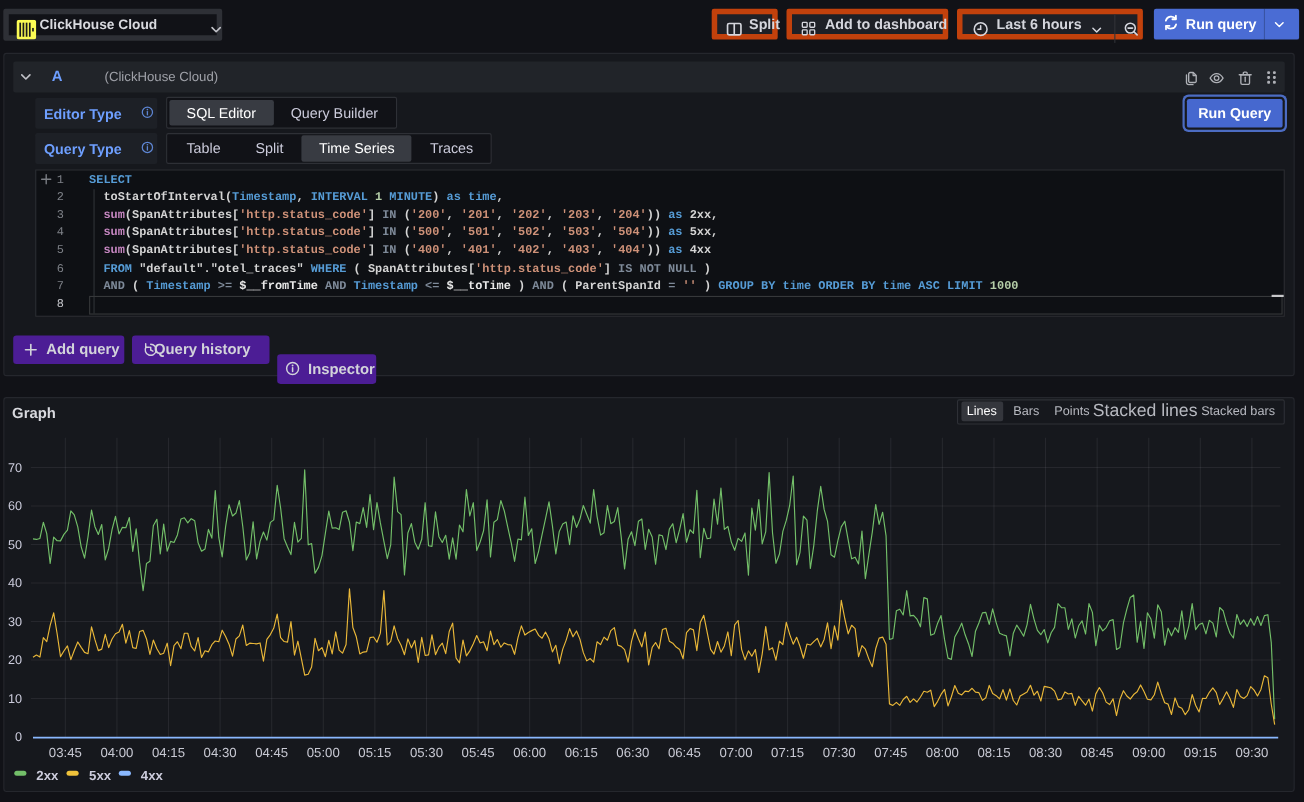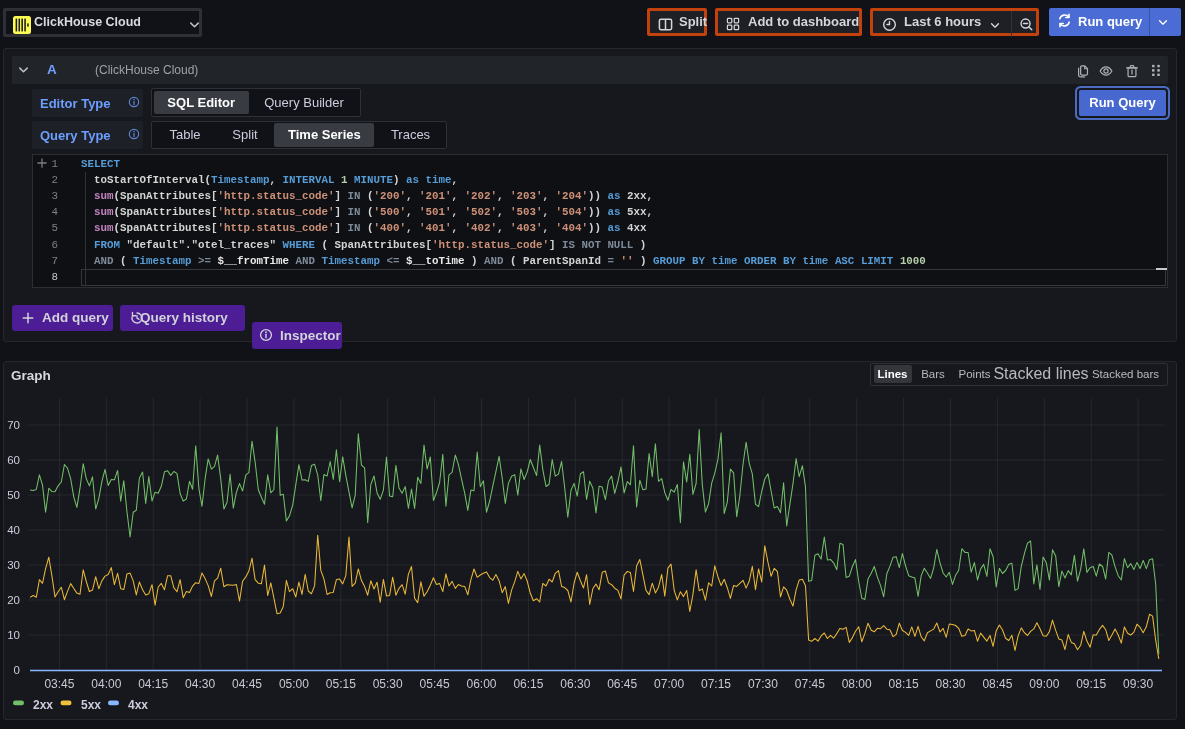--- a/index.html
+++ b/index.html
@@ -1,20 +1,20 @@
 <!DOCTYPE html>
 <html><head><meta charset="utf-8"><style>
 *{margin:0;padding:0;box-sizing:border-box}
 html,body{width:1185px;height:729px;background:#111217;overflow:hidden}
 #app{position:relative;width:1185px;height:729px;font-family:"Liberation Sans",sans-serif;background:#111217;-webkit-font-smoothing:antialiased}
 .abs{position:absolute}
-.btn{position:absolute;display:flex;align-items:center;background:#1e2026;border:3px solid #c2410c;border-radius:2px;color:#d5d6dd;font-size:13px;font-weight:700;white-space:nowrap}
+.btn{position:absolute;display:flex;align-items:center;background:#1e2026;border:5px solid #c2410c;border-radius:2px;color:#d5d6dd;font-size:13px;font-weight:700;white-space:nowrap}
 .panel{position:absolute;background:#16181d;border:1px solid #25272d;border-radius:3px}
 .seg{position:absolute;background:#111217;border:1px solid #2e3036;border-radius:2px}
-.chip{position:absolute;background:#383b42;border-radius:2px;color:#fff;font-weight:700;display:flex;align-items:center;justify-content:center;white-space:nowrap}
+.chip{position:absolute;background:#383b42;border-radius:2px;color:#fff;font-weight:400;display:flex;align-items:center;justify-content:center;white-space:nowrap}
 .opt{position:absolute;color:#ccccdc;font-size:13px;display:flex;align-items:center;justify-content:center;white-space:nowrap}
 .lbl{position:absolute;background:#1d2026;border-radius:2px;color:#6E9FFF;font-size:13px;font-weight:700;display:flex;align-items:center}
 .sbtn{position:absolute;background:#4c1d95;border-radius:3px;color:#d2d3da;font-size:13.5px;font-weight:700;display:flex;align-items:center;white-space:nowrap}
 .cl{position:absolute;left:81px;height:16.17px;line-height:16.3px;font-family:"Liberation Mono",monospace;font-weight:700;font-size:10.83px;white-space:pre;color:#d4d4d4}
 .lnum{position:absolute;left:30px;width:28px;text-align:right;height:16.17px;line-height:16.3px;font-family:"Liberation Mono",monospace;font-size:10.83px;color:#7d8087}
 .cur{color:#c6c7cc}
 i{font-style:normal}
 .k{color:#569CD6}.m{color:#C586C0}.s{color:#CE9178}.n{color:#B5CEA8}.g{color:#7e8a99}.b{color:#e8e8e8}
 </style></head><body>
 <div id="app">

